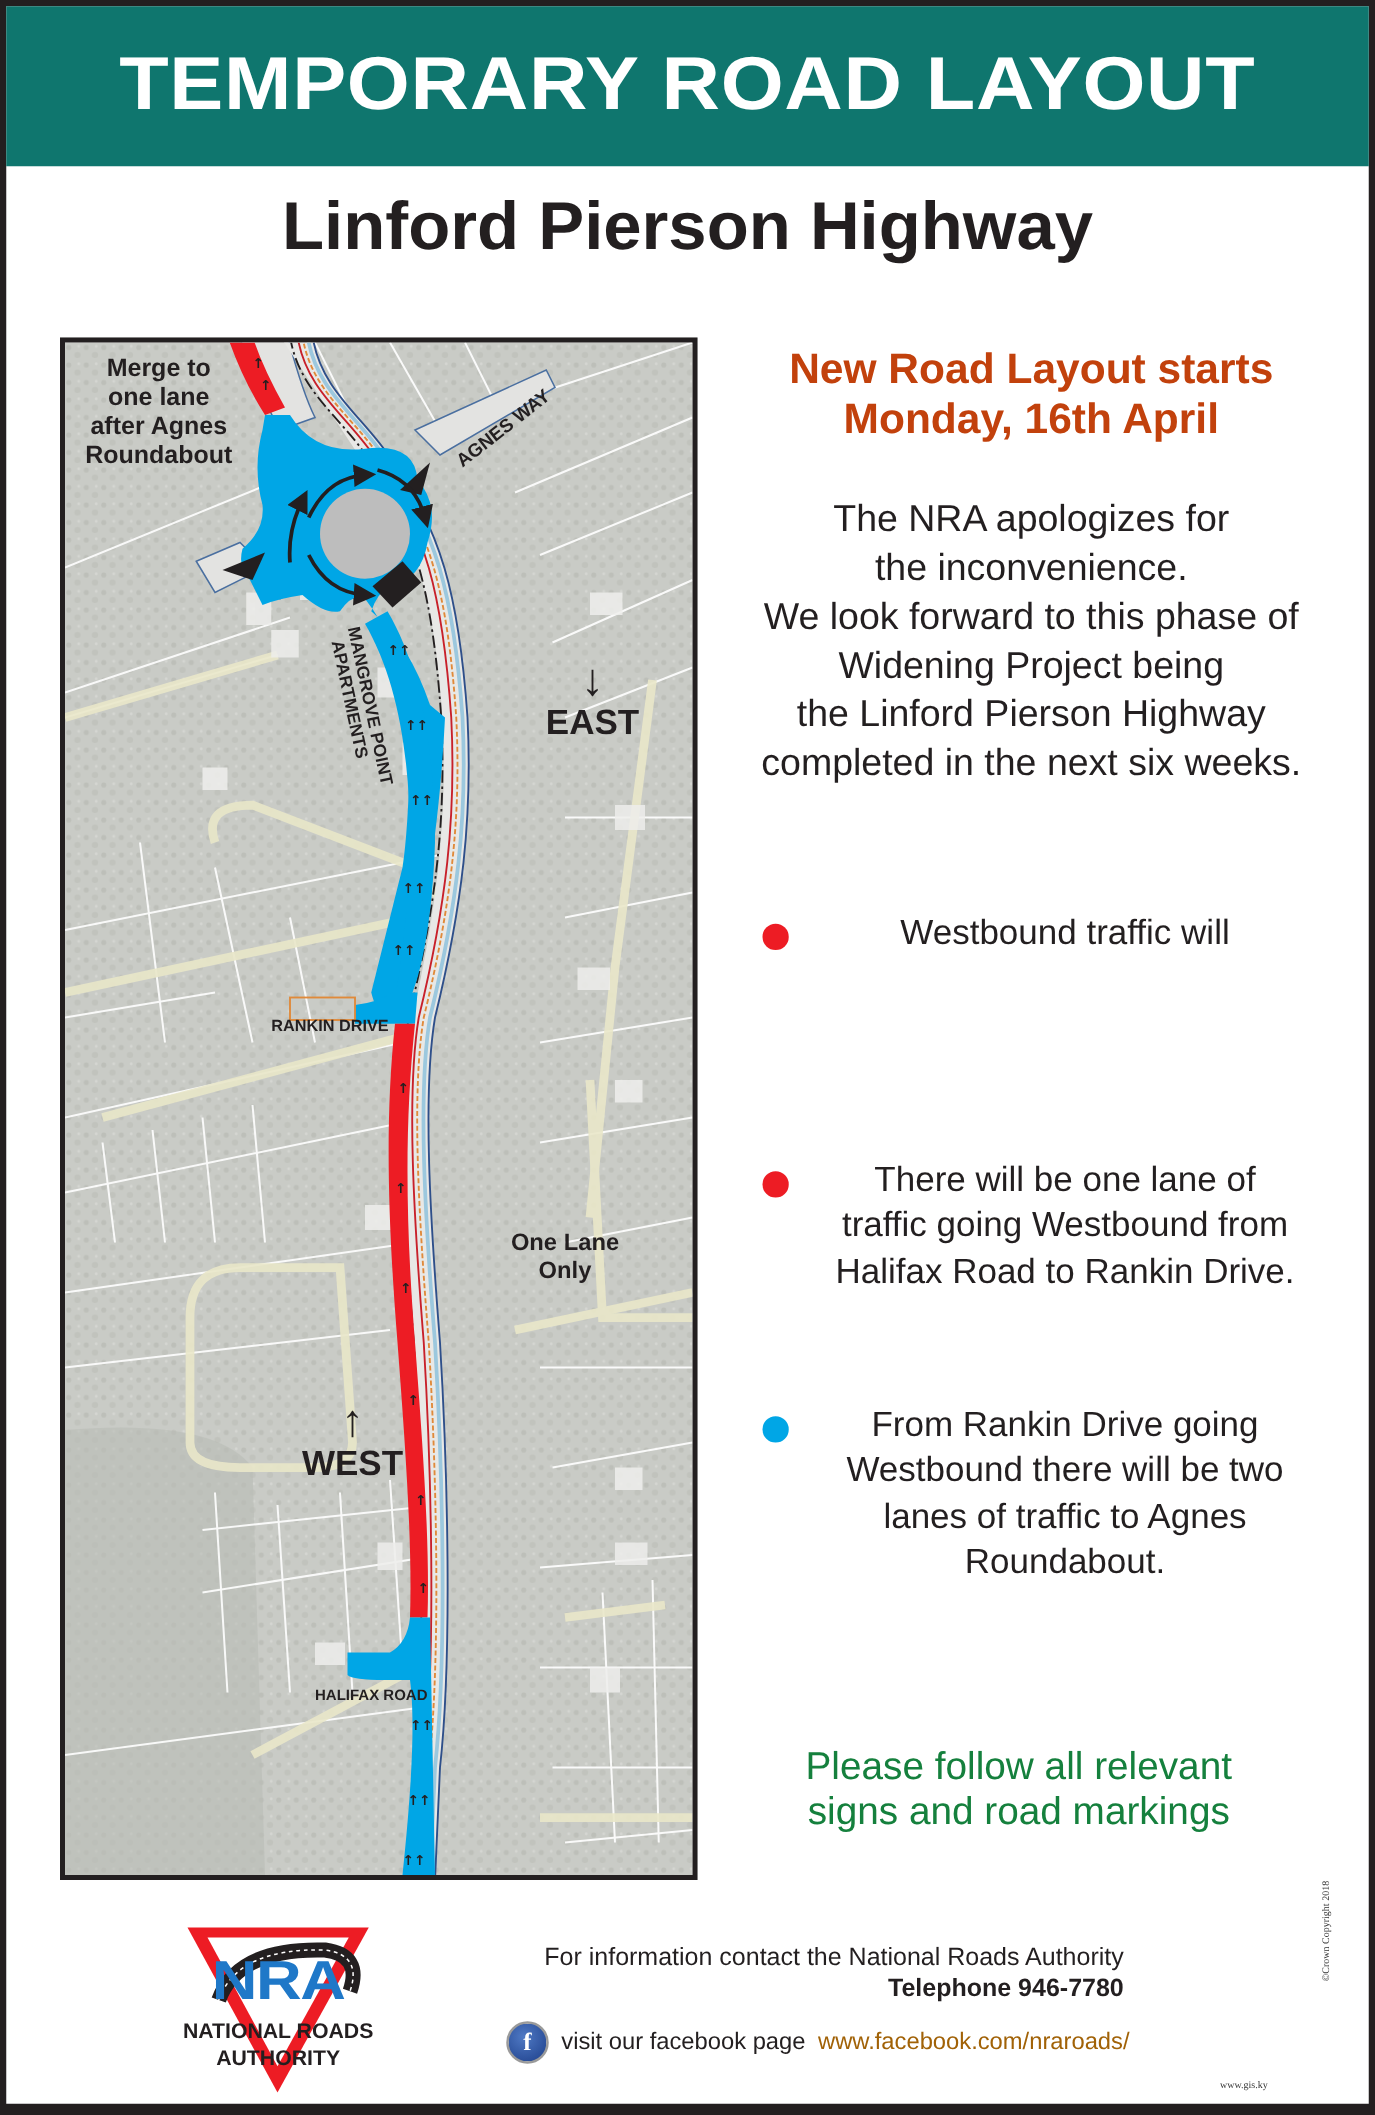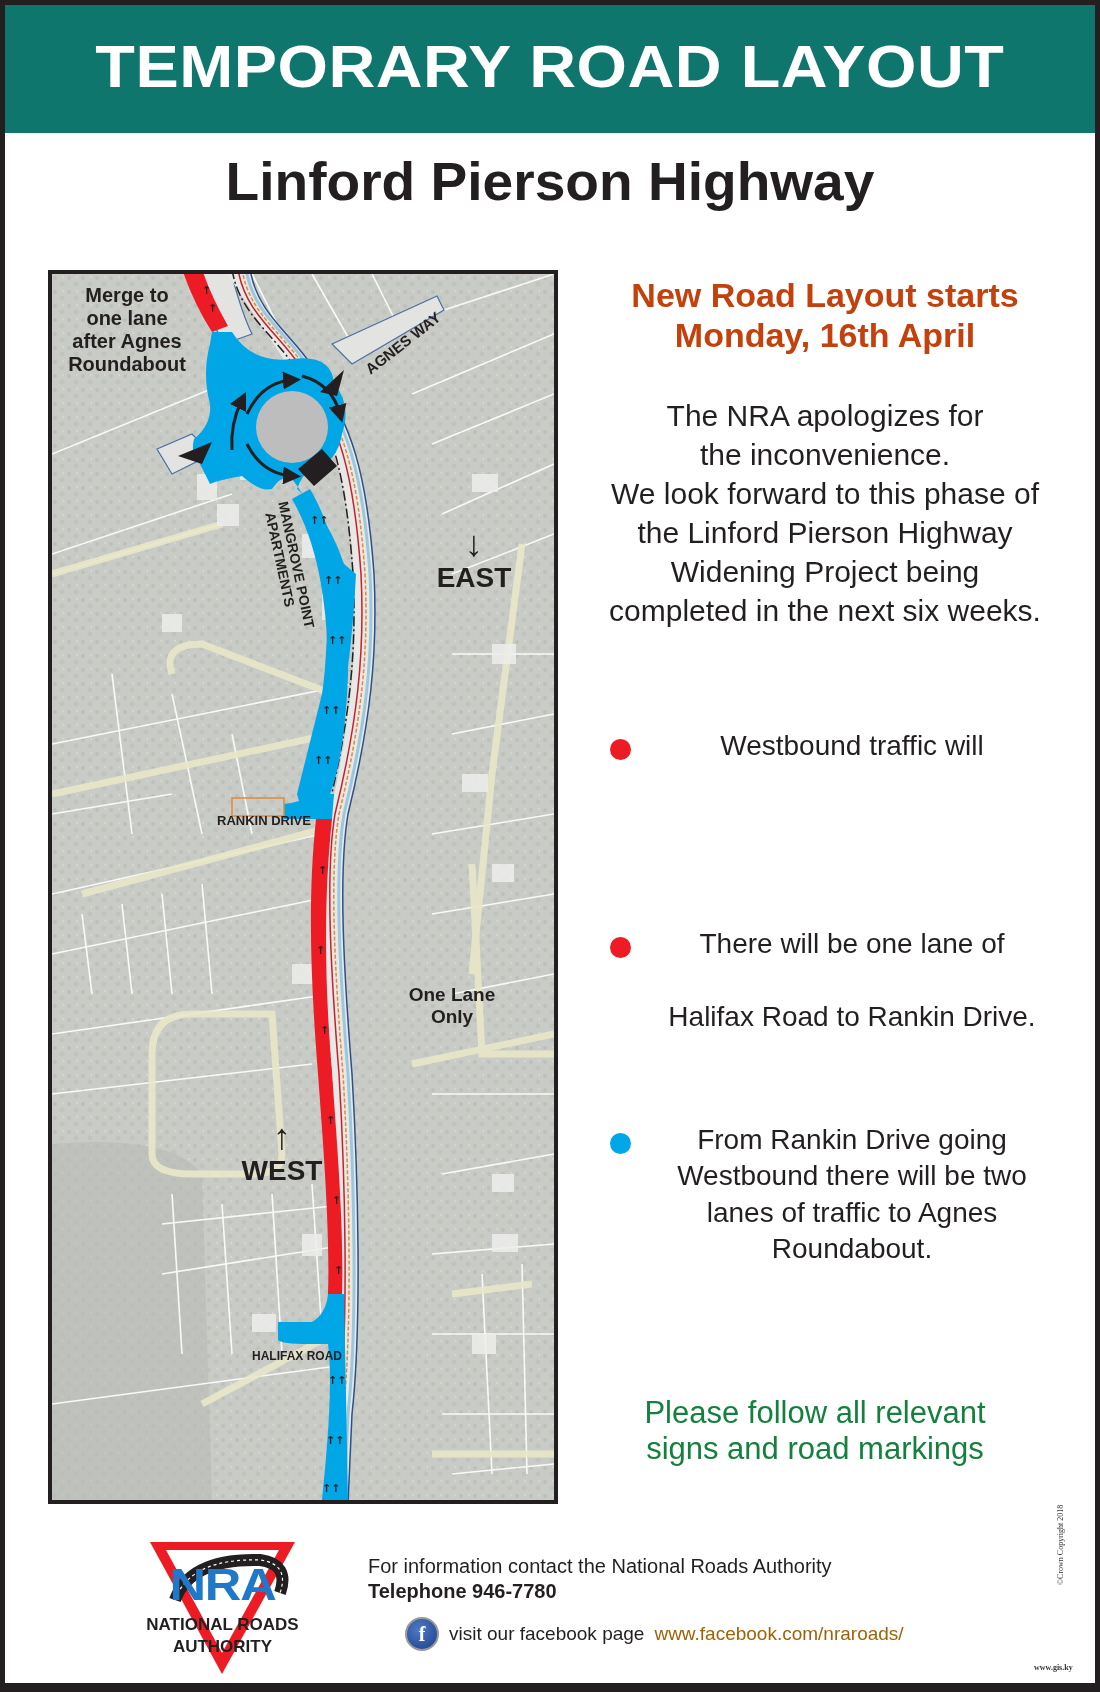--- a/index.html
+++ b/index.html
@@ -11,27 +11,27 @@
   .map-box { position: absolute; left: 48px; top: 270px; width: 510px; height: 1234px; box-sizing: border-box; border: 4px solid #231f20; background: #d4d5d1; overflow: hidden; }
   .map-box svg { position: absolute; left: 0; top: 0; }
   .map-label { position: absolute; font-weight: bold; color: #231f20; text-align: center; line-height: 1.15; }
   .right-col { position: absolute; left: 570px; width: 510px; text-align: center; color: #231f20; }
   .start-heading { top: 275px; font-weight: bold; font-size: 34px; color: #c2410c; line-height: 1.18; }
   .apology { top: 396px; font-size: 30px; line-height: 1.3; }
   .bullet { position: absolute; left: 600px; width: 470px; font-size: 28px; line-height: 1.3; text-align: center; color: #231f20; }
   .bullet .dot { position: absolute; left: 10px; top: 11px; width: 21px; height: 21px; border-radius: 50%; }
   .bullet .txt { display: block; padding-left: 34px; }
   .follow { top: 1395px; font-size: 31px; color: #15803d; line-height: 1.15; left: 590px; width: 450px; }
-  .footer-info { position: absolute; left: 368px; width: 520px; text-align: left; font-size: 20px; color: #231f20; }
+  .footer-info { position: absolute; left: 379px; width: 520px; text-align: right; font-size: 20px; color: #231f20; }
   .footer-phone { font-weight: bold; font-size: 20px; }
   .fb-row { position: absolute; left: 405px; top: 1617px; display: flex; align-items: center; gap: 10px; font-size: 19px; color: #231f20; }
   .fb-icon { width: 30px; height: 30px; border-radius: 50%; background: radial-gradient(circle at 40% 35%, #4f79c4, #1d3f8a); border: 2px solid #9a9a9a; color: #fff; font-weight: bold; font-size: 20px; display: flex; align-items: center; justify-content: center; font-family: "Liberation Serif", serif; }
   .fb-link { color: #a16207; font-weight: normal; }
   .copyright { position: absolute; left: 1056px; top: 1585px; font-family: "Liberation Serif", serif; font-size: 8px; color: #333; transform: rotate(-90deg); transform-origin: left top; white-space: nowrap; }
-  .gis { position: absolute; left: 1034px; top: 1663px; font-family: "Liberation Serif", serif; font-size: 8px; color: #333; font-weight: bold; }
+  .gis { position: absolute; left: 976px; top: 1663px; font-family: "Liberation Serif", serif; font-size: 8px; color: #333; }
   .logo { position: absolute; left: 120px; top: 1538px; width: 205px; height: 140px; }
   .logo-text { position: absolute; left: 0; width: 205px; text-align: center; font-weight: bold; color: #231f20; font-size: 17px; line-height: 1.1; }
   .nra-letters { position: absolute; left: 40px; top: 22px; width: 125px; text-align: center; font-weight: bold; font-size: 44px; color: #1f78c8; letter-spacing: -1px; transform: scaleX(1.15); }
 </style>
 </head>
 <body>
 
 <div class="frame"></div>
 
 <div class="banner">
@@ -229,38 +229,38 @@
 
 <div class="right-col start-heading">
   <div>New Road Layout starts</div>
   <div>Monday, 16th April</div>
 </div>
 
 <div class="right-col apology">
   <div>The NRA apologizes for</div>
   <div>the inconvenience.</div>
   <div>We look forward to this phase of</div>
+  <div>Widening Project being</div>
   <div>the Linford Pierson Highway</div>
-  <div>Widening Project being</div>
   <div>completed in the next six weeks.</div>
 </div>
 
 <div class="bullet" style="top:728px;">
   <span class="dot" style="background:#ed1c24;"></span>
   <span class="txt">
     <span>Westbound traffic will</span><br>
     <br>
   </span>
 </div>
 
 <div class="bullet" style="top:926px;">
   <span class="dot" style="background:#ed1c24;"></span>
   <span class="txt">
     <span>There will be one lane of</span><br>
-    <br>
+    <span>traffic going Westbound from</span><br>
     <span>Halifax Road to Rankin Drive.</span>
   </span>
 </div>
 
 <div class="bullet" style="top:1122px;">
   <span class="dot" style="background:#00a6e6;"></span>
   <span class="txt">
     <span>From Rankin Drive going</span><br>
     <span>Westbound there will be two</span><br>
     <span>lanes of traffic to Agnes</span><br>

